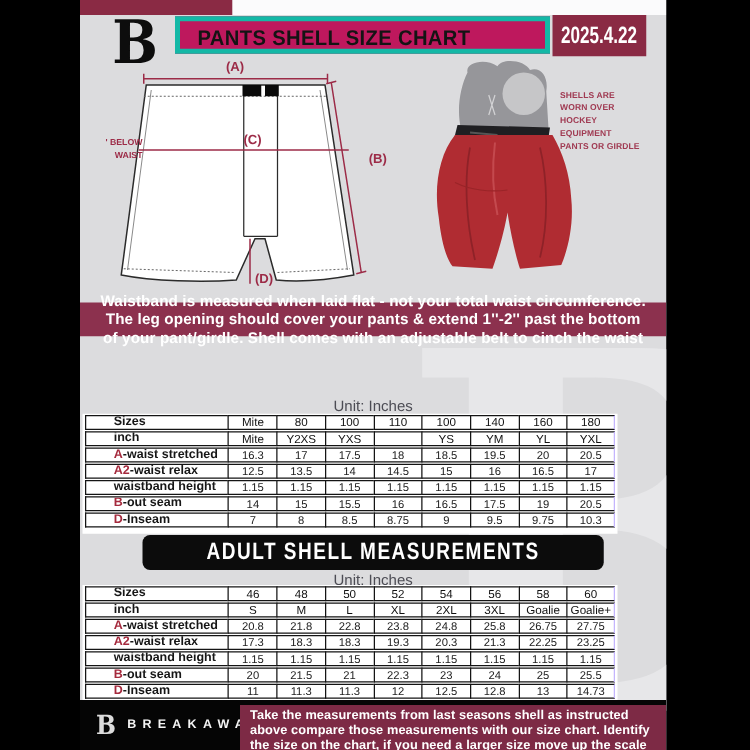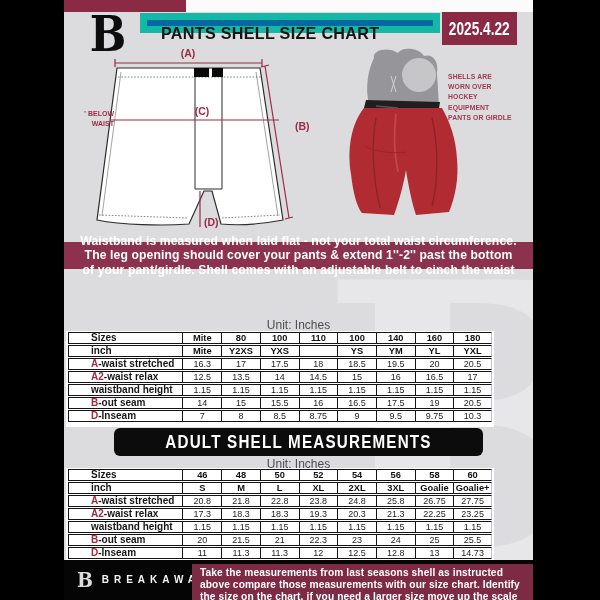--- a/index.html
+++ b/index.html
@@ -21,22 +21,22 @@
   }
   
   .top-strip{position:absolute;left:0;top:0;width:122px;height:12px;background:#8a2a44;z-index:2;}
   .top-strip-white{position:absolute;left:122px;top:0;right:0;height:12px;background:#fbfbfc;z-index:2;}
   .logo-b{
     position:absolute;left:16px;top:8px;width:56px;height:52px;z-index:3;
     font-family:"DejaVu Serif",serif;font-weight:bold;font-size:48px;line-height:52px;
     color:#0d0d0d;text-align:center;transform:scaleX(0.9);
   }
   .title-box{
-    position:absolute;left:76px;top:13px;width:300px;height:20px;z-index:3;
-    background:#0369a1;border:7px solid #14b8a6;box-sizing:border-box;
+    position:absolute;left:76px;top:13px;width:300px;height:30px;z-index:3;
+    background:#be185d;border:4px solid #14b8a6;box-sizing:border-box;
   }
   .title-box span{
     display:inline-block;margin-left:14px;line-height:28px;font-size:17px;font-weight:bold;
     color:#141414;letter-spacing:0.3px;transform:scaleX(0.95);transform-origin:left center;white-space:nowrap;
   }
   .date-box{
     position:absolute;left:378px;top:12px;right:16px;height:33px;z-index:3;
     background:#8a2a44;display:flex;align-items:center;justify-content:center;
   }
   .date-box span{
@@ -83,21 +83,21 @@
   .trow{display:flex;height:12px;margin-bottom:1px;}
   .trow:last-child{margin-bottom:4px;}
   .cell{
     box-sizing:border-box;border-top:1px solid #141414;border-bottom:1px solid #141414;
     border-left:1px solid #141414;height:12px;line-height:10px;overflow:hidden;
   }
   .cell.last{border-right:1px solid #c4b5fd;}
   .label-cell{width:27%;padding-left:22px;font-size:10px;font-weight:bold;color:#161616;}
   .label-cell .pfx{color:#a52a3d;}
   .val-cell{width:9.125%;text-align:center;font-size:9px;color:#1c1c1c;}
-  .val-cell.hdr{font-weight:bold;font-size:9.3px;color:#111;}
+  .val-cell.hdr{font-weight:normal;font-size:9.3px;color:#111;}
   
   .footer{position:absolute;left:0;top:560px;right:0;height:40px;background:#050505;z-index:3;}
   .footer-logo{position:absolute;left:12px;top:7px;display:flex;align-items:center;}
   .footer-logo .fb{
     font-family:"DejaVu Serif",serif;font-weight:bold;font-size:21px;color:#dcdcdc;
     transform:scaleX(0.9);margin-right:8px;
   }
   .footer-logo .brand{
     color:#f4f4f4;font-size:10px;font-weight:bold;letter-spacing:5px;
   }

